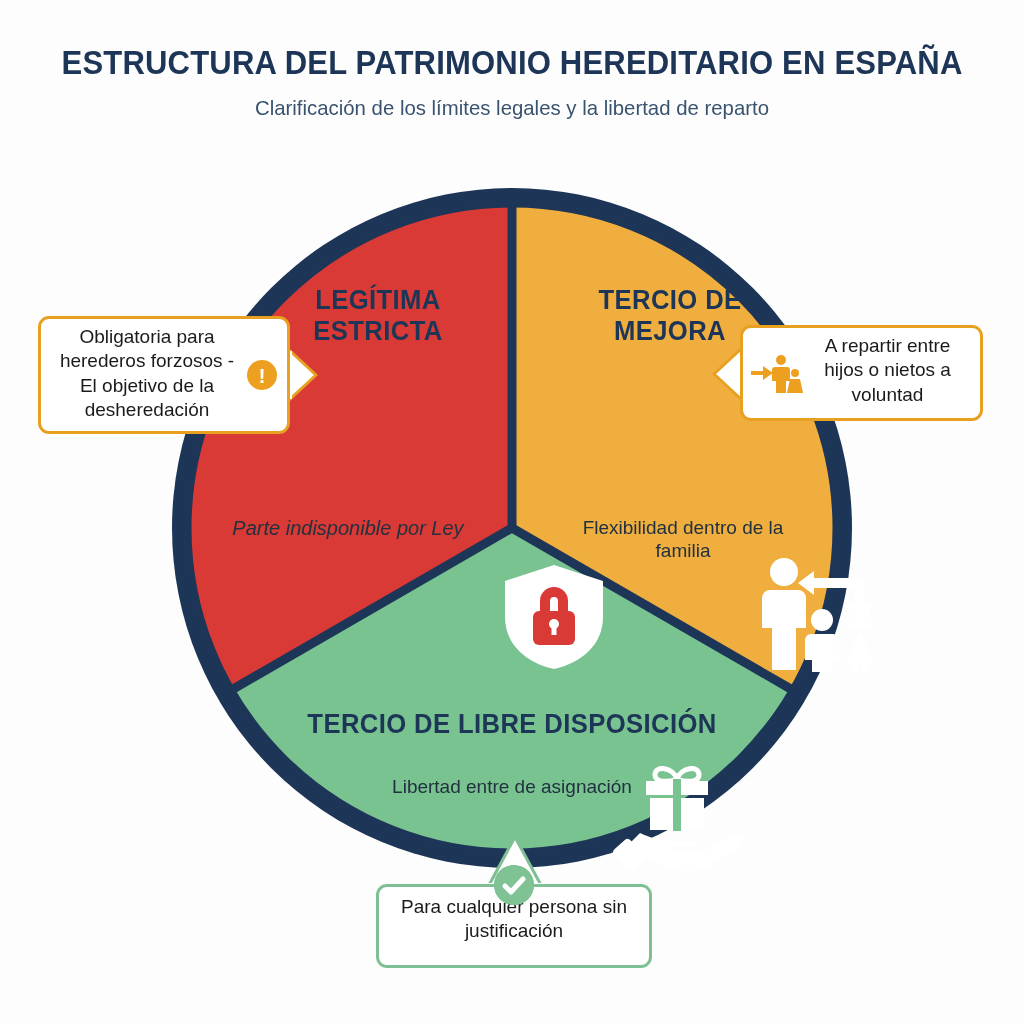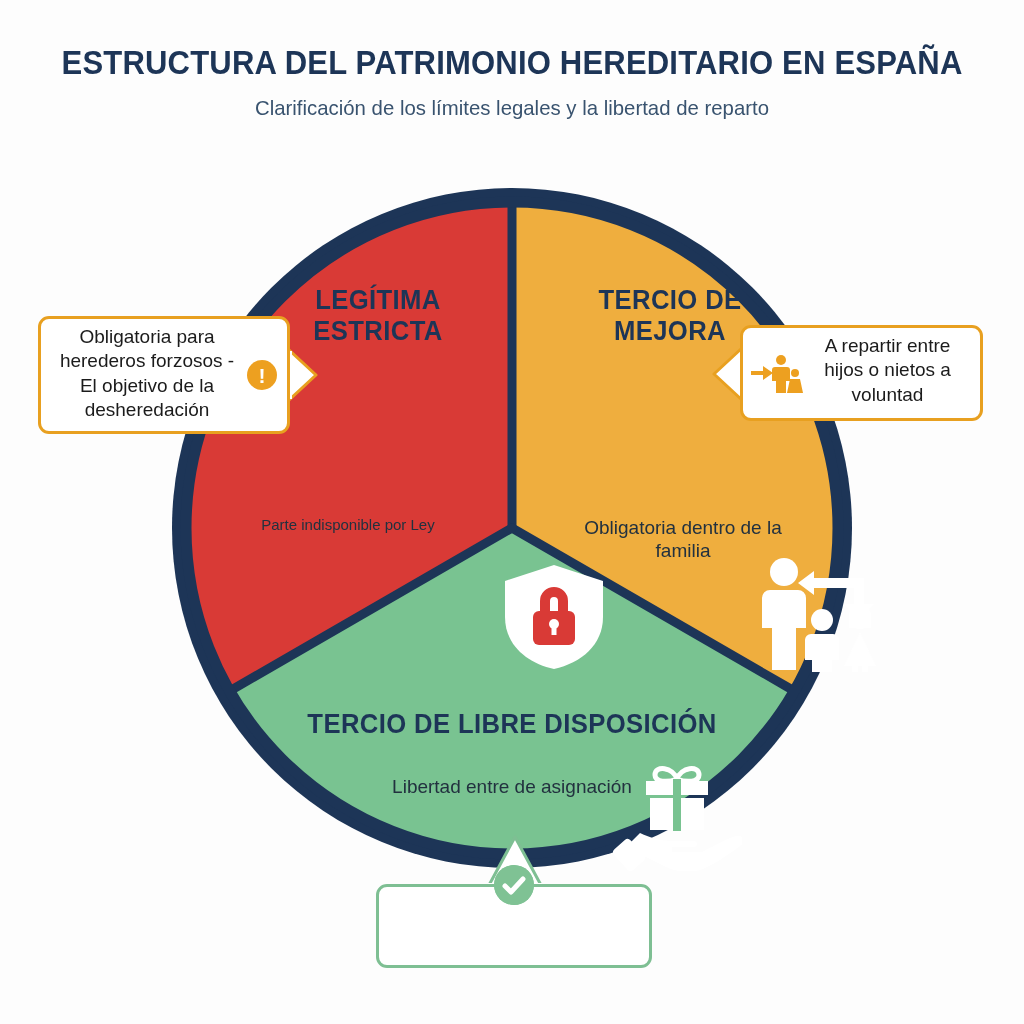--- a/index.html
+++ b/index.html
@@ -77,21 +77,22 @@
     line-height: 1.22;
   }
 
   
   #seg-red-title {
     left: 258px; top: 285px; width: 240px;
     font-size: 27px;
   }
   #seg-red-sub {
     left: 218px; top: 516px; width: 260px;
-    font-size: 15px;
+    font-size: 20px;
+    font-style: italic;
   }
   #icon-shield { position: absolute; left: 333px; top: 383px; width: 118px; height: 112px; }
 
   
   #seg-orange-title {
     left: 545px; top: 285px; width: 250px;
     font-size: 27px;
   }
   #seg-orange-sub {
     left: 555px; top: 516px; width: 256px;
@@ -281,21 +282,21 @@
 
       <path d="M14 86 l14 -14 c10 5 22 8 32 8 h22 c4 0 4 6 0 6 h-22 v5 h30 c16 -8 26 -14 34 -16 c7 -2 10 6 4 10 c-12 9 -28 20 -40 24 c-10 3 -24 2 -34 -3 z" fill="#ffffff"></path>
       <rect x="6" y="80" width="22" height="28" rx="4" fill="#ffffff" transform="rotate(-42 17 94)"></rect>
     </svg>
   </div>
 
   <div class="seg-block seg-title" id="seg-red-title">LEGÍTIMA ESTRICTA</div>
   <div class="seg-block seg-sub" id="seg-red-sub">Parte indisponible por Ley</div>
 
   <div class="seg-block seg-title" id="seg-orange-title">TERCIO DE MEJORA</div>
-  <div class="seg-block seg-sub" id="seg-orange-sub">Obligatoria dentro de la familia</div>
+  <div class="seg-block seg-sub" id="seg-orange-sub">Flexibilidad dentro de la familia</div>
 
   <div class="seg-block seg-title" id="seg-green-title">TERCIO DE LIBRE DISPOSICIÓN</div>
   <div class="seg-block seg-sub" id="seg-green-sub">Libertad entre de asignación</div>
 
   <svg id="pointer-left" viewBox="0 0 30 56">
     <path d="M0 2 L28 28 L0 54 Z" fill="#ffffff" stroke="#e8a020" stroke-width="3" stroke-linejoin="round"></path>
     <rect x="-4" y="4" width="8" height="48" fill="#ffffff"></rect>
   </svg>
   <div class="callout" id="callout-left">
     <div class="callout-text">Obligatoria para herederos forzosos - El objetivo de la desheredación</div>
@@ -319,15 +320,16 @@
 
   <svg id="pointer-bottom" viewBox="0 0 62 56">
     <path d="M4 54 L31 4 L58 54" fill="#ffffff" stroke="#7ebf93" stroke-width="3" stroke-linejoin="round"></path>
     <rect x="4" y="50" width="54" height="8" fill="#ffffff"></rect>
   </svg>
   <div class="callout" id="callout-bottom">
     <svg id="badge-check" viewBox="0 0 40 40">
       <circle cx="20" cy="20" r="20" fill="#7fc294"></circle>
       <path d="M11 21 l6 6 l12 -13" fill="none" stroke="#ffffff" stroke-width="5" stroke-linecap="round" stroke-linejoin="round"></path>
     </svg>
+    <div class="callout-text">Para cualquier persona sin justificación</div>
   </div>
 
 </div>
 
 </body></html>

